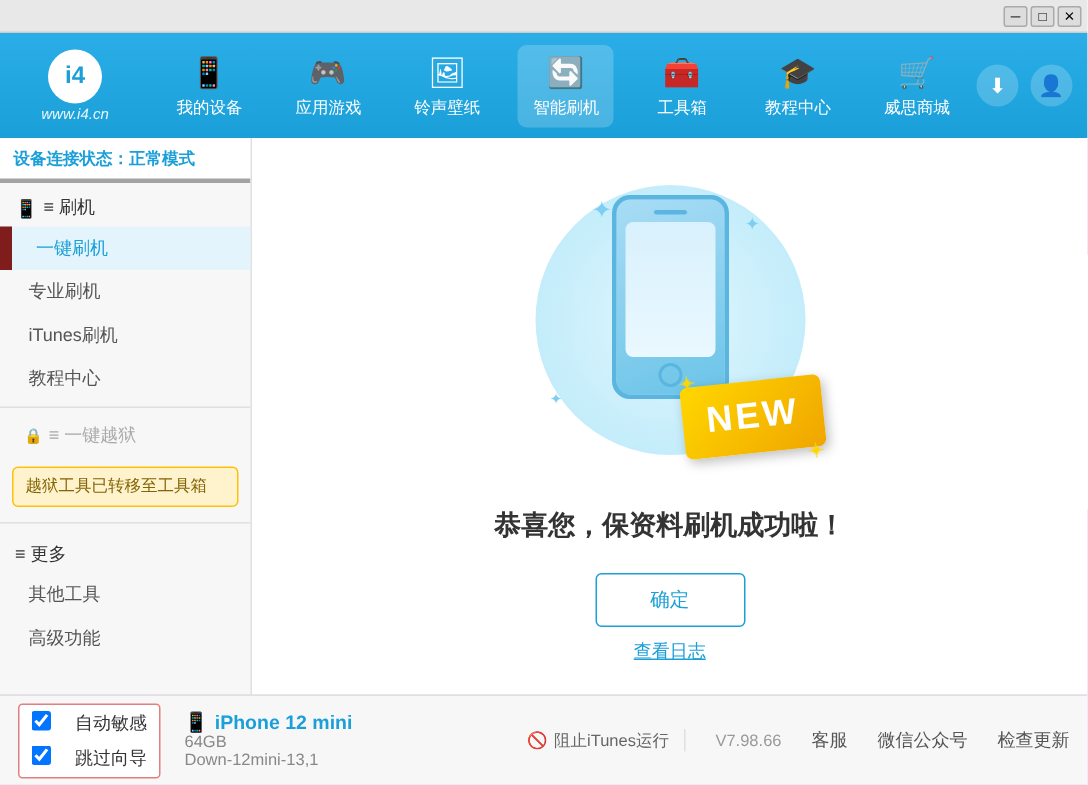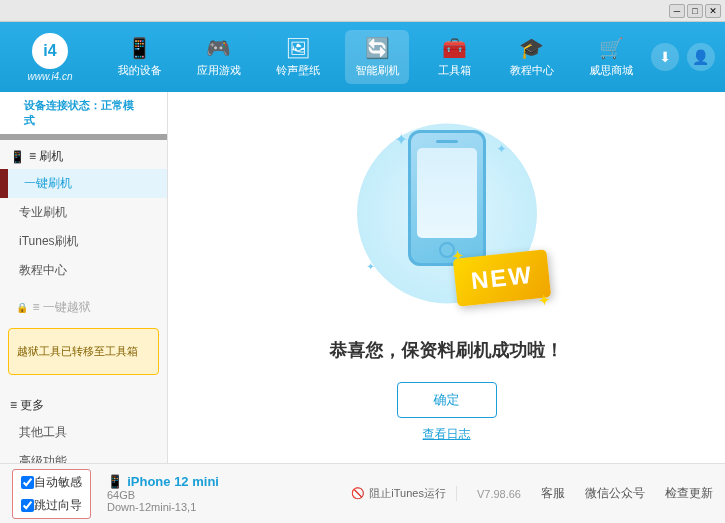--- a/index.html
+++ b/index.html
@@ -102,24 +102,24 @@
     
     .sidebar {
       width: 168px;
       background: #f7f7f7;
       border-right: 1px solid #e0e0e0;
       display: flex;
       flex-direction: column;
       overflow-y: auto;
     }
     .device-status {
-      padding: 6px 24px;
+      padding: 6px 9px;
       font-size: 11px;
       color: #666;
-      border-bottom: 6px solid #a3a3a3;
+      border-bottom: 3px solid #a3a3a3;
       background: #fff;
     }
     .device-status span { color: #1a9fd8; font-weight: bold; }
 
     .sidebar-section-title {
       padding: 8px 10px 4px;
       font-size: 12px;
       color: #333;
       display: flex; align-items: center; gap: 4px;
     }
@@ -142,21 +142,21 @@
       color: #aaa;
       display: flex; align-items: center; gap: 4px;
     }
     .lock-icon { font-size: 10px; color: #aaa; }
 
     .notice-box {
       margin: 6px 8px;
       background: #fff3cd;
       border: 1px solid #ffc107;
       border-radius: 4px;
-      padding: 15px 8px;
+      padding: 5px 8px;
       font-size: 11px;
       color: #856404;
       line-height: 1.4;
     }
 
     .sidebar-divider { height: 1px; background: #e0e0e0; margin: 4px 0; }
 
     
     .main-content {
       flex: 1;
@@ -204,21 +204,21 @@
     .bottom-bar {
       height: 60px;
       background: #f7f7f7;
       border-top: 1px solid #e0e0e0;
       display: flex;
       align-items: center;
       padding: 0 12px;
       gap: 12px;
     }
     .checkbox-item {
-      display: flex; align-items: center; gap: 0;
+      display: flex; align-items: flex-start; gap: 16px;
       font-size: 12px; color: #333;
     }
     .checkbox-item input { cursor: pointer; }
 
     .device-info {
       margin-left: 4px;
     }
     .device-name {
       font-size: 13px;
       font-weight: bold;

